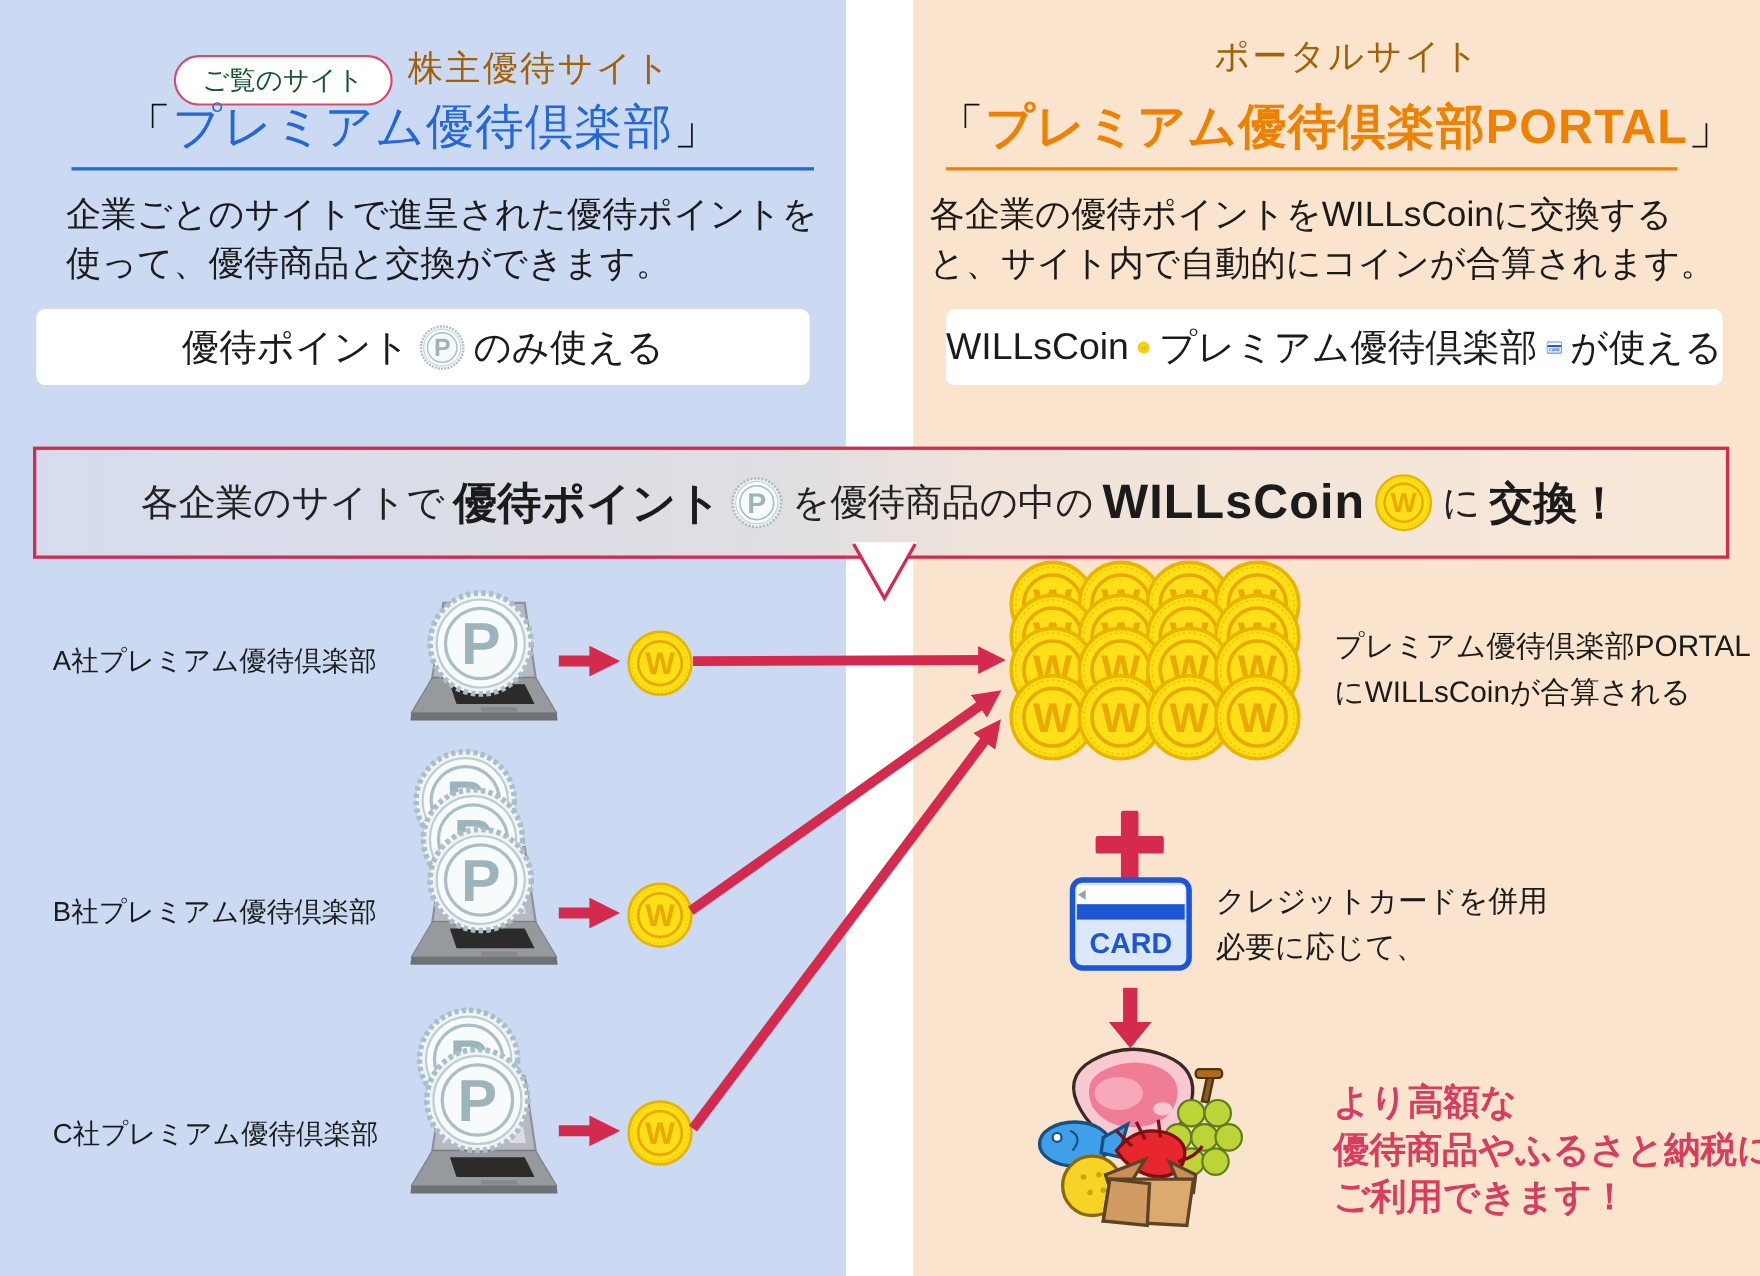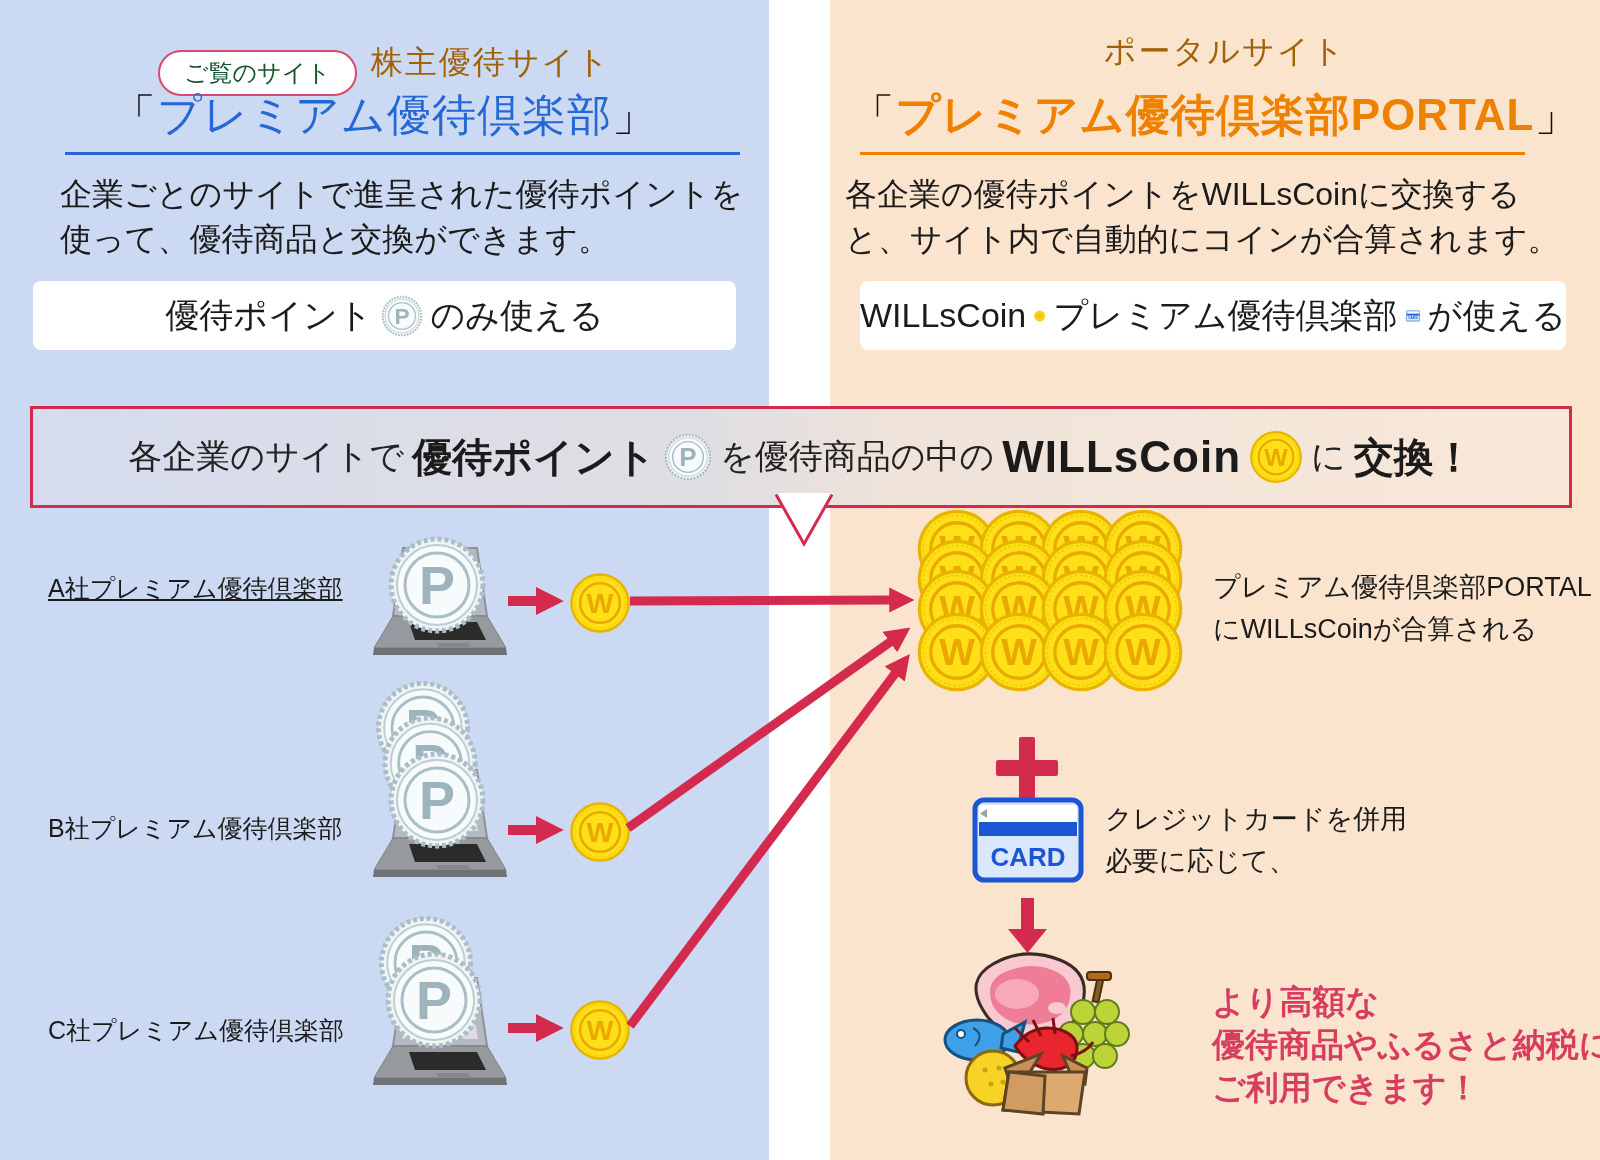--- a/index.html
+++ b/index.html
@@ -129,21 +129,21 @@
       </svg>
     <span class="t">を優待商品の中の</span>
     <span class="b2">WILLsCoin</span>
     <svg class="icon-inline" width="54" height="54" viewBox="-50 -50 100 100">
         <use href="#g-wcoin"></use>
       </svg>
     <span class="t">に</span>
     <span class="b1">交換！</span>
   </div>
 
-  <div class="rowlabel" style="top:572px;text-decoration:underline;">A社プレミアム優待倶楽部</div>
+  <div class="rowlabel" style="top:584px;">A社プレミアム優待倶楽部</div>
   <div class="rowlabel" style="top:812px;text-align:center;">B社プレミアム優待倶楽部</div>
   <div class="rowlabel" style="top:1014px;">C社プレミアム優待倶楽部</div>
 
   <div class="caption" style="left:1213px;top:566px;">
     <div>プレミアム優待倶楽部PORTAL</div>
     <div>にWILLsCoinが合算される</div>
   </div>
   <div class="caption" style="left:1105px;top:798px;">
     <div>クレジットカードを併用</div>
     <div>必要に応じて、</div>

